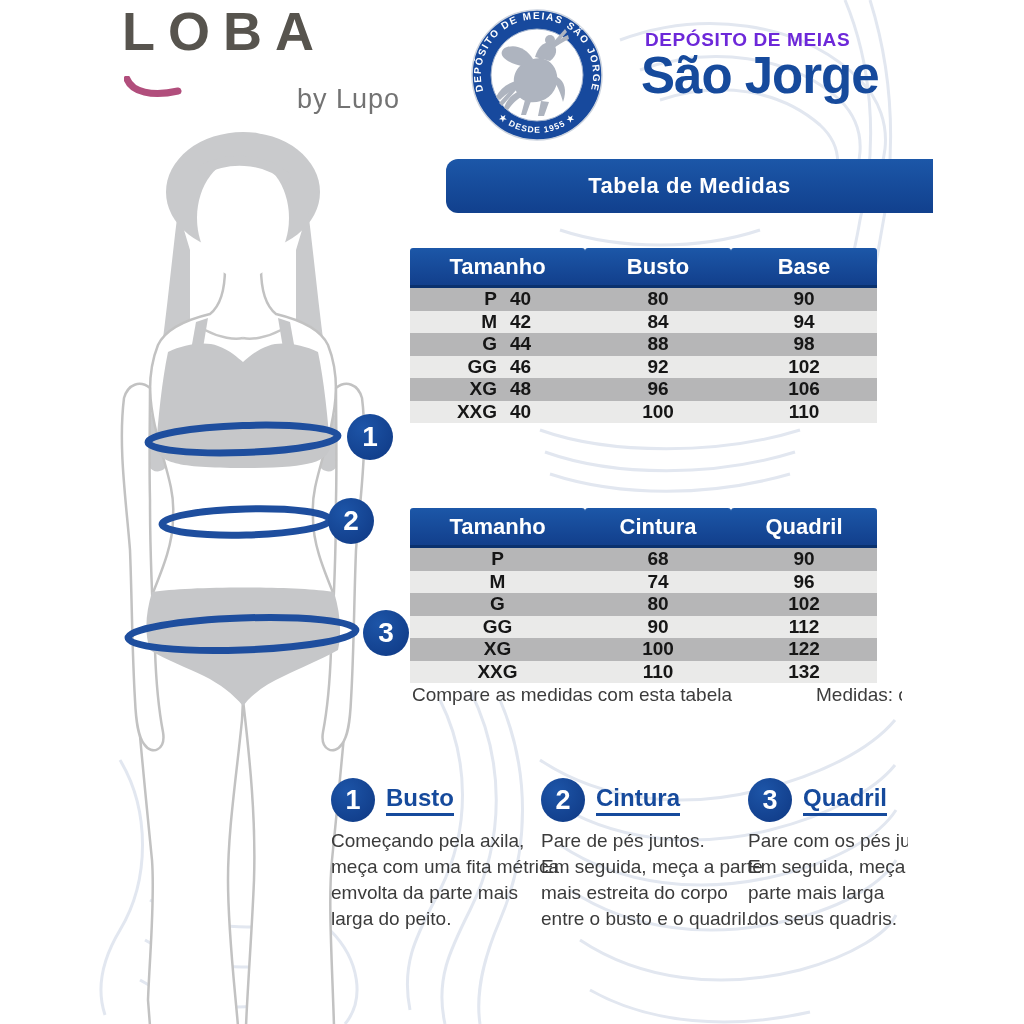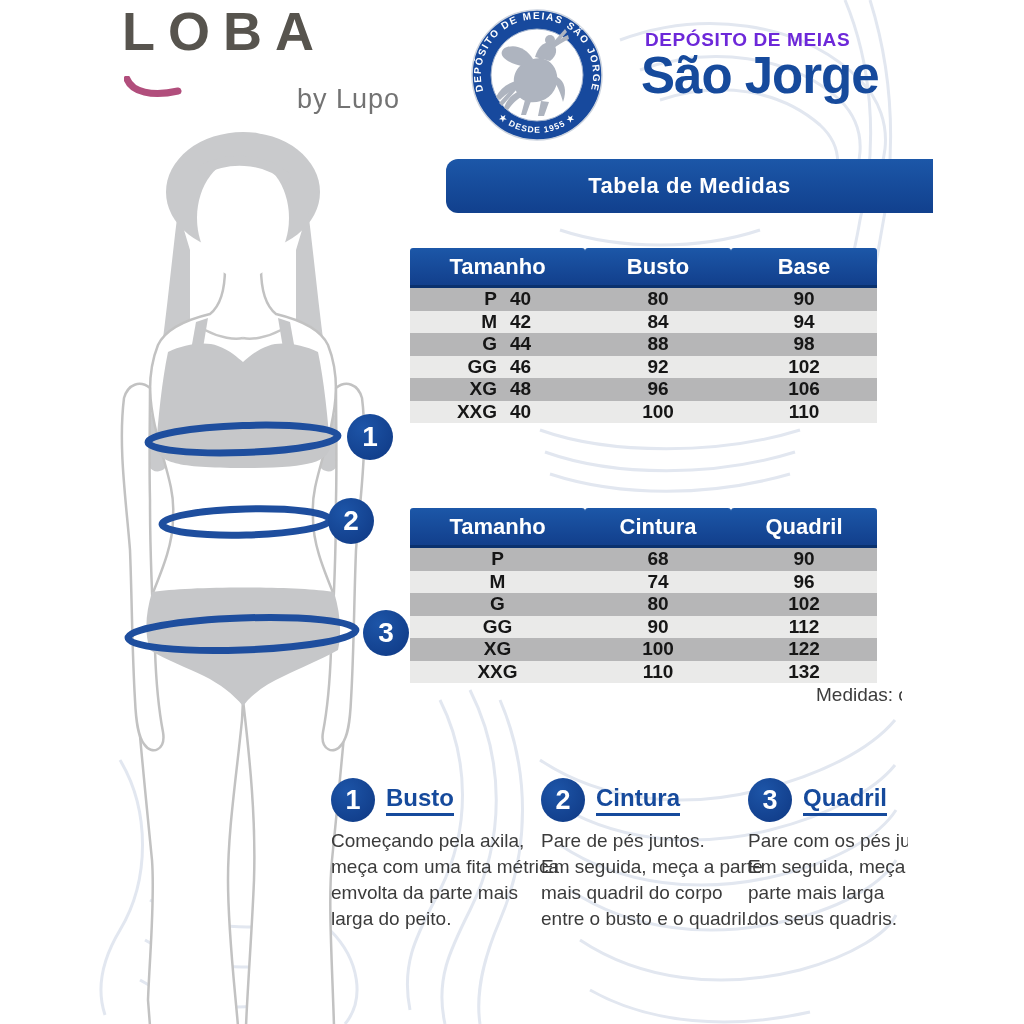--- a/index.html
+++ b/index.html
@@ -301,20 +301,21 @@
 
     <div class="c a">XG</div>
     <div class="c a">100</div>
     <div class="c a">122</div>
 
     <div class="c b">XXG</div>
     <div class="c b">110</div>
     <div class="c b">132</div>
   </div>
 
+  <div class="caption-left">Compare as medidas com esta tabela</div>
   <div class="caption-right">Medidas: cm</div>
 
   <div class="instr" id="instr1">
     <div class="instr-head">
       <div class="instr-num">1</div>
       <div class="instr-title">Busto</div>
     </div>
     <div class="instr-text">
       <span>Começando pela axila,</span>
       <span>meça com uma fita métrica</span>
@@ -324,21 +325,21 @@
   </div>
 
   <div class="instr" id="instr2">
     <div class="instr-head">
       <div class="instr-num">2</div>
       <div class="instr-title">Cintura</div>
     </div>
     <div class="instr-text">
       <span>Pare de pés juntos.</span>
       <span>Em seguida, meça a parte</span>
-      <span>mais quadril do corpo</span>
+      <span>mais estreita do corpo</span>
       <span>entre o busto e o quadril.</span>
     </div>
   </div>
 
   <div class="instr" id="instr3">
     <div class="instr-head">
       <div class="instr-num">3</div>
       <div class="instr-title">Quadril</div>
     </div>
     <div class="instr-text">

